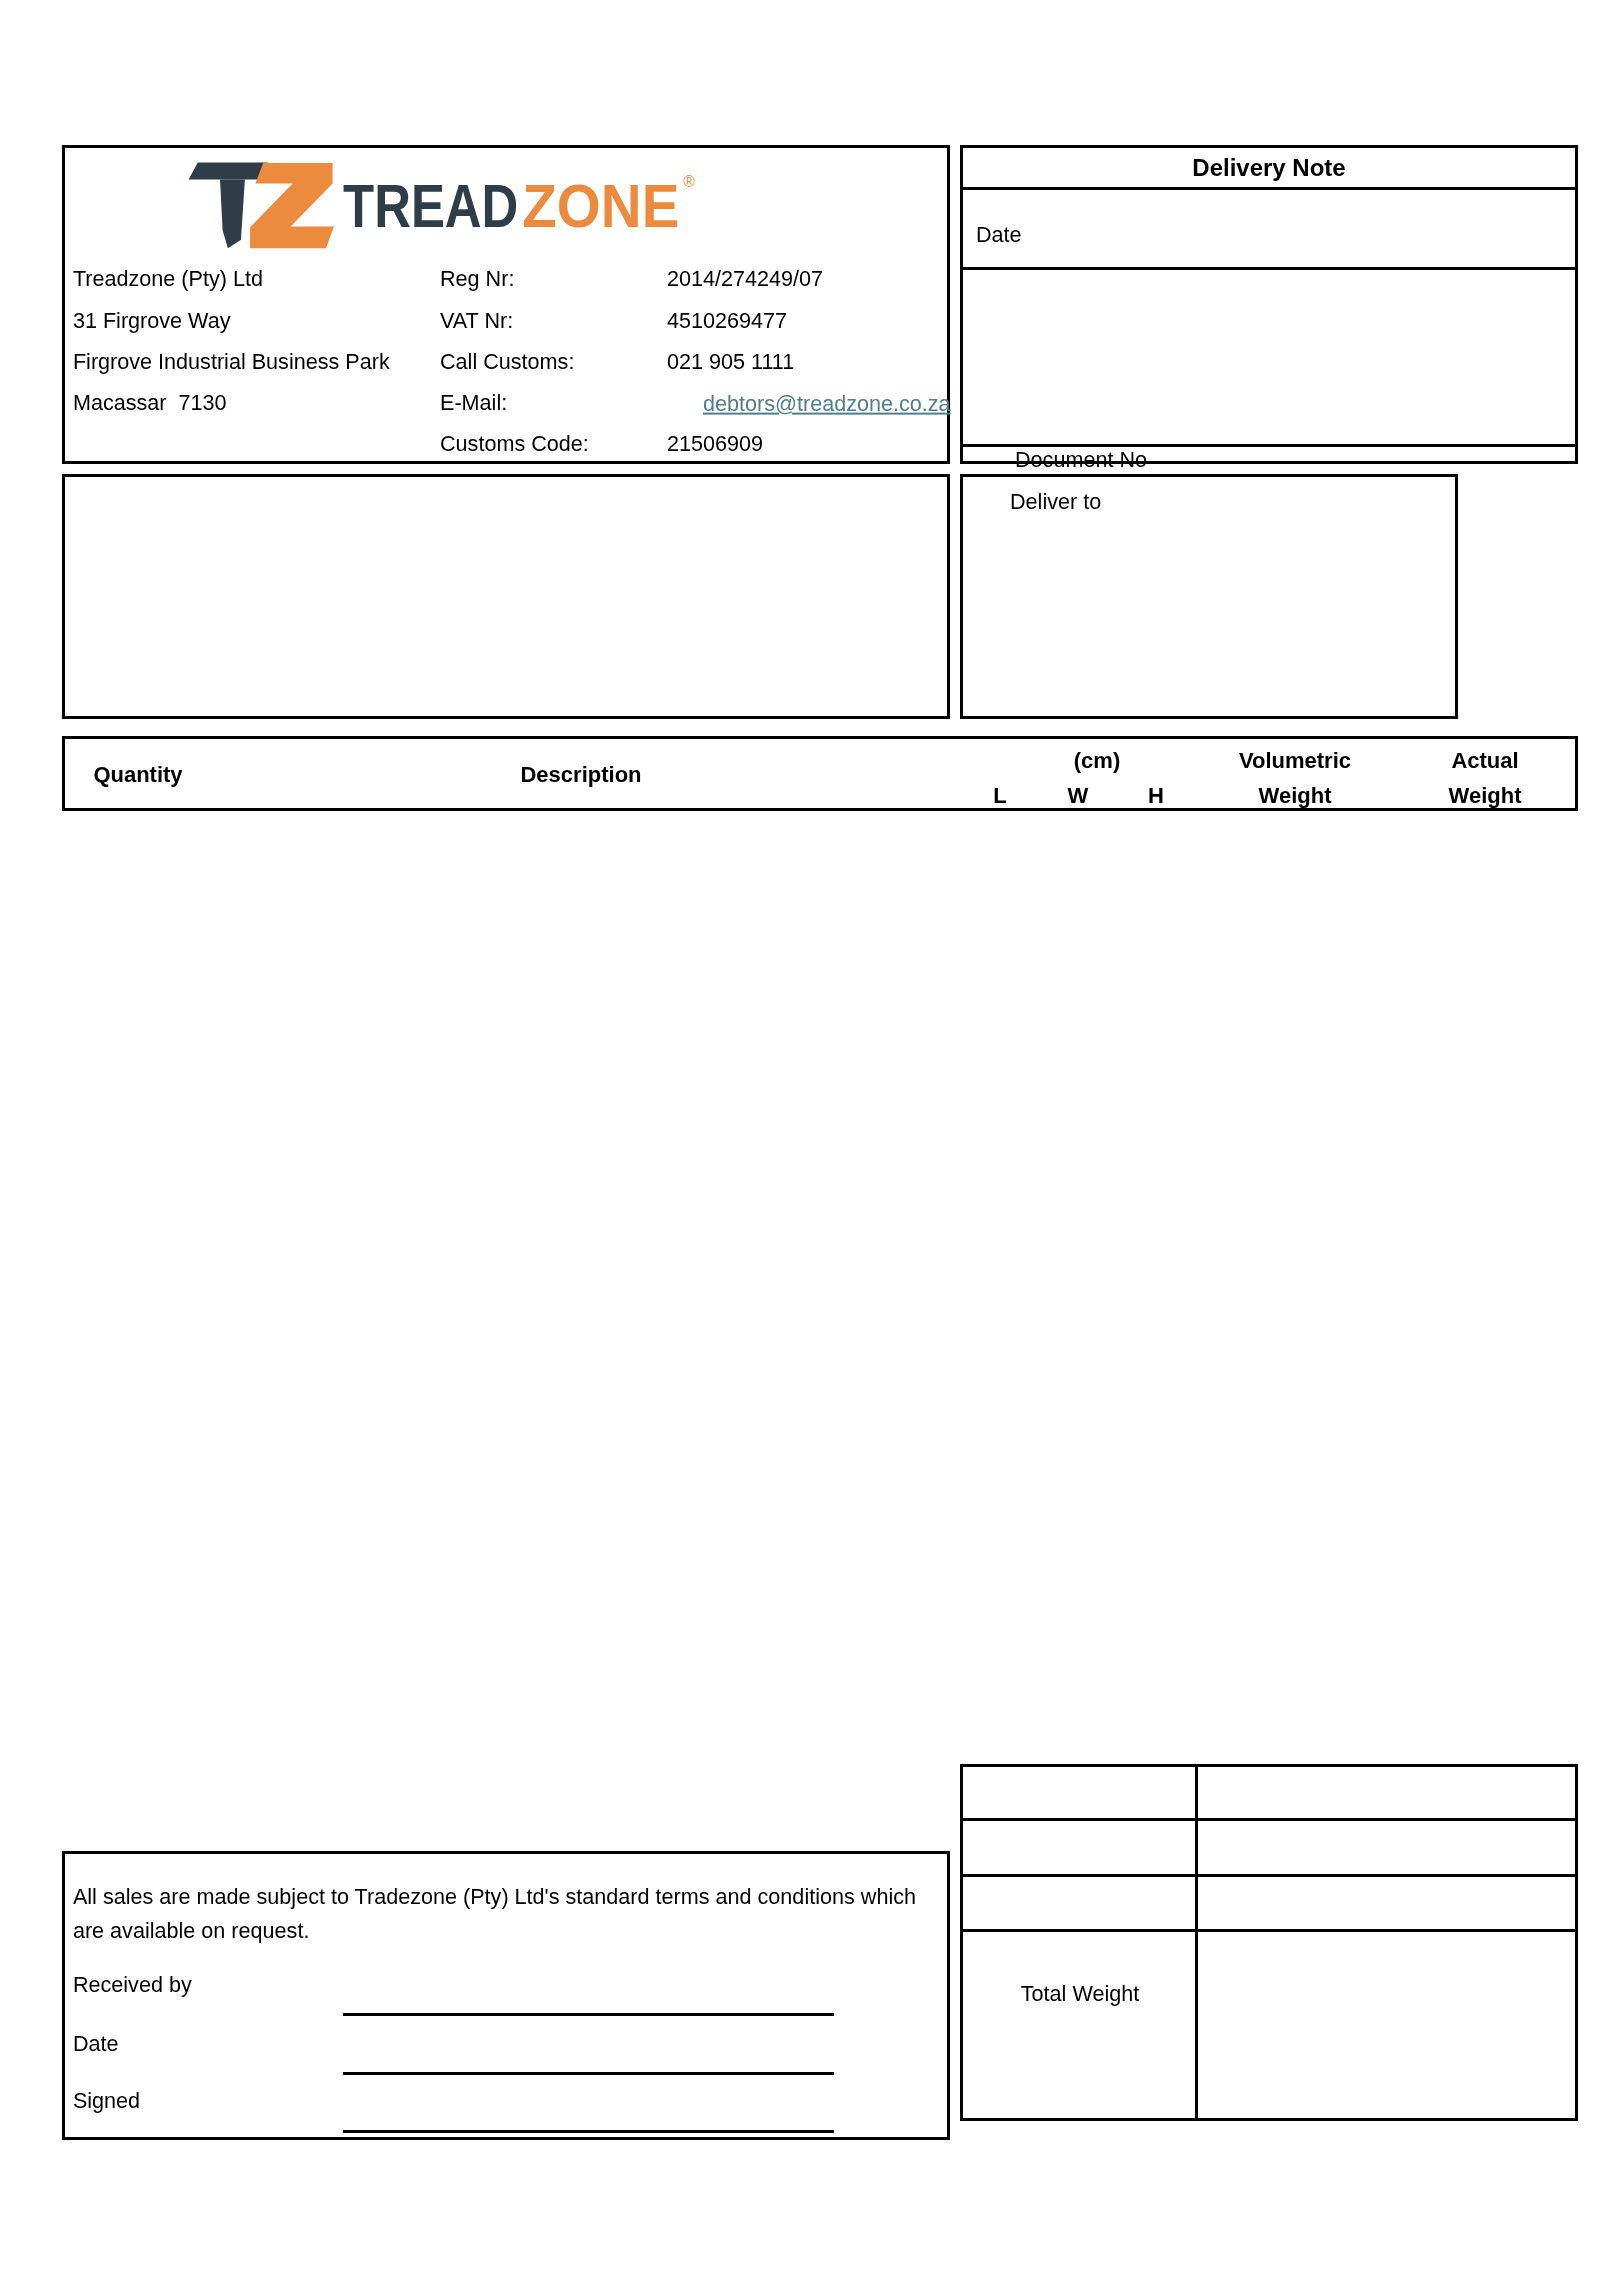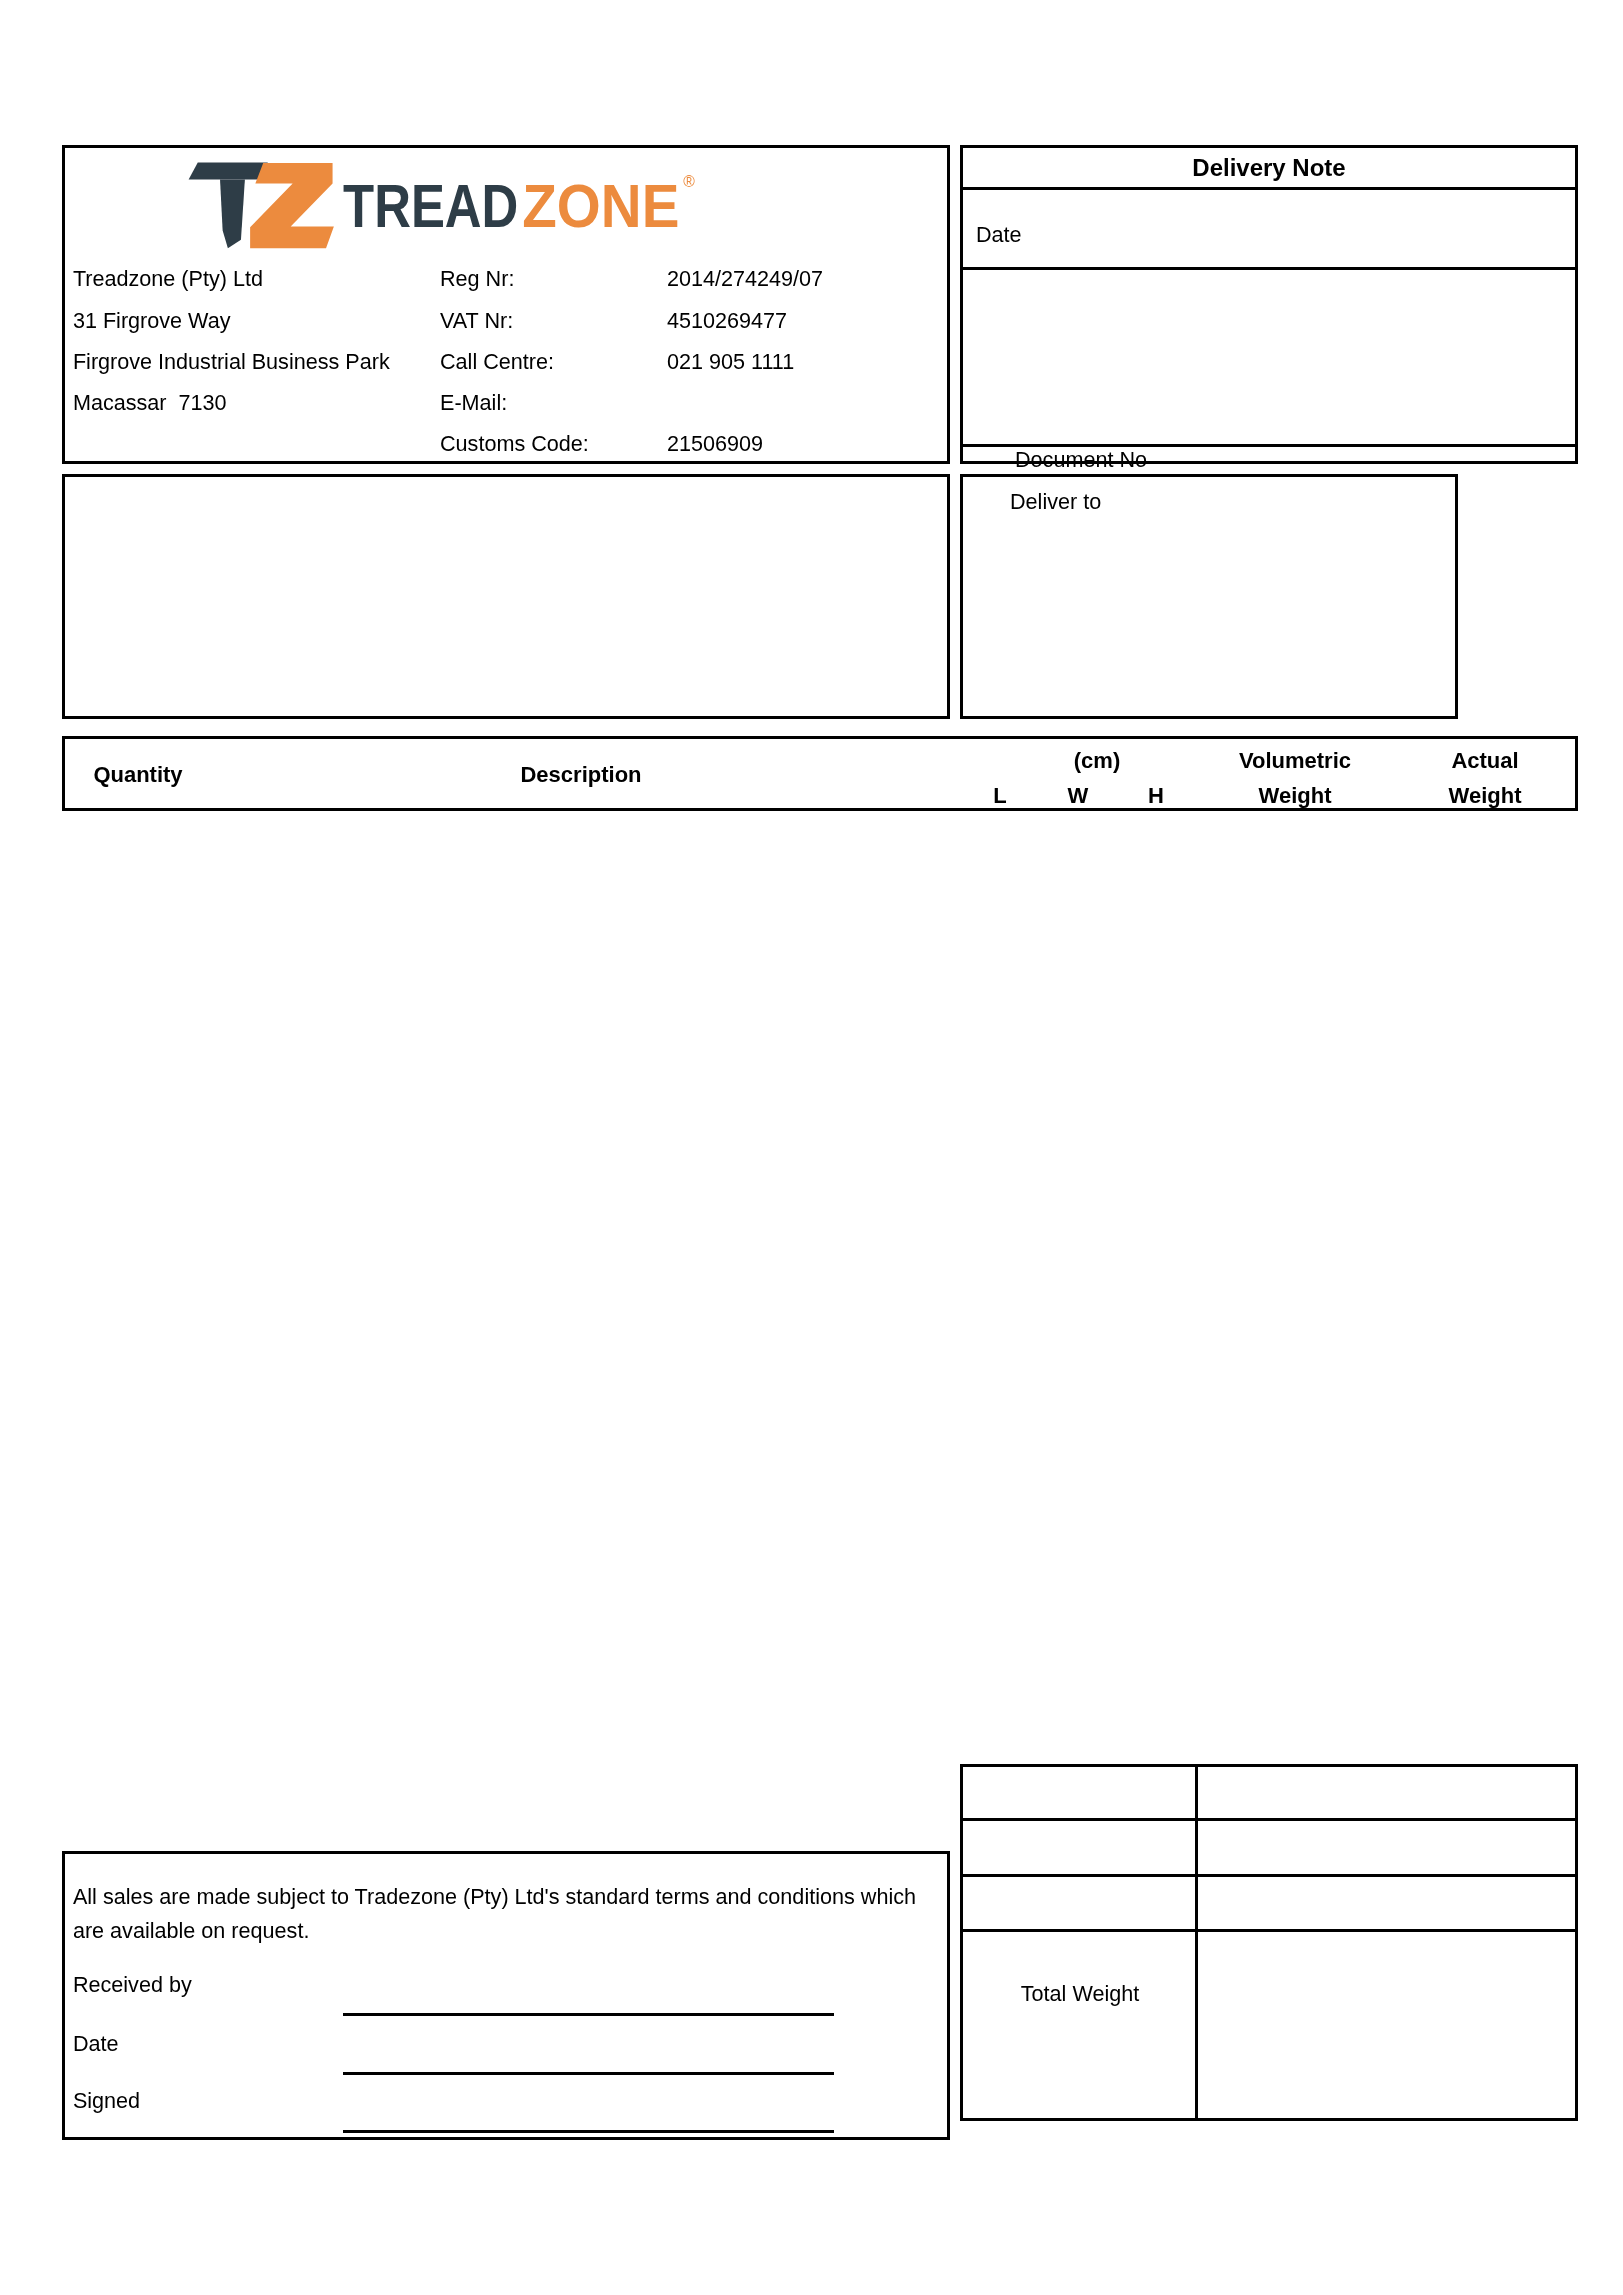--- a/index.html
+++ b/index.html
@@ -121,27 +121,30 @@
       <text x="760" y="40" font-size="24" fill="#ec8b3e">®</text>
     </svg>
 
     <div class="lbl addr-1">Treadzone (Pty) Ltd</div>
     <div class="lbl addr-2">31 Firgrove Way</div>
     <div class="lbl addr-3">Firgrove Industrial Business Park</div>
     <div class="lbl addr-4">Macassar  7130</div>
 
     <div class="lbl flabel-0">Reg Nr:</div>
     <div class="lbl flabel-1">VAT Nr:</div>
-    <div class="lbl flabel-2">Call Centre:</div>
+    <div class="lbl flabel-2">Call Customs:</div>
     <div class="lbl flabel-3">E-Mail:</div>
     <div class="lbl flabel-4">Customs Code:</div>
 
     <div class="lbl fvalue-0">2014/274249/07</div>
     <div class="lbl fvalue-1">4510269477</div>
     <div class="lbl fvalue-2">021 905 1111</div>
+    <div class="lbl fvalue-3">
+      <a class="email-link" style="color: rgb(78, 127, 140);">debtors@treadzone.co.za</a>
+    </div>
     <div class="lbl fvalue-4">21506909</div>
   </div>
 
   <div class="box delivery-panel">
     <div class="dp-row dp-title-row">
       <div class="dp-title">Delivery Note</div>
     </div>
     <div class="dp-row dp-date-row">
       <div class="dp-date-label">Date</div>
       <span></span>

